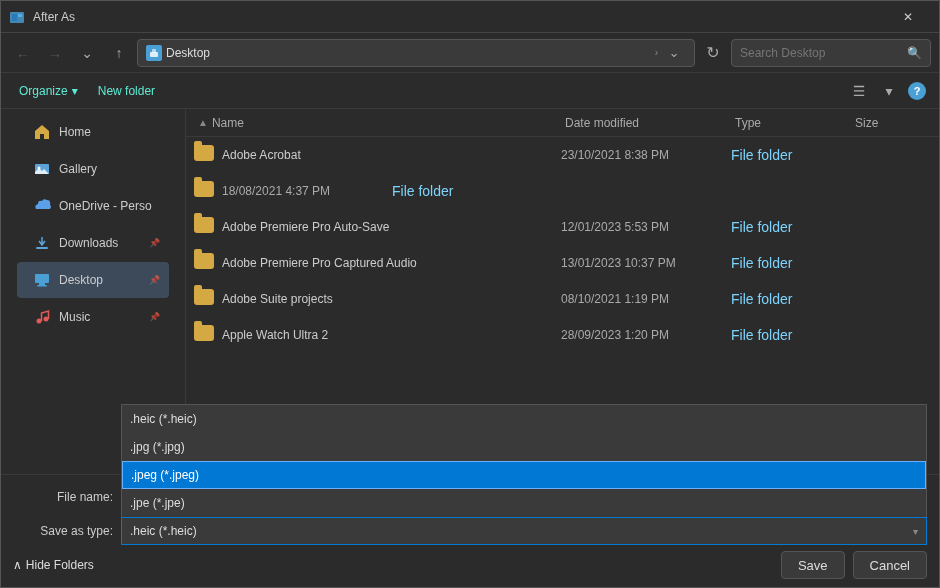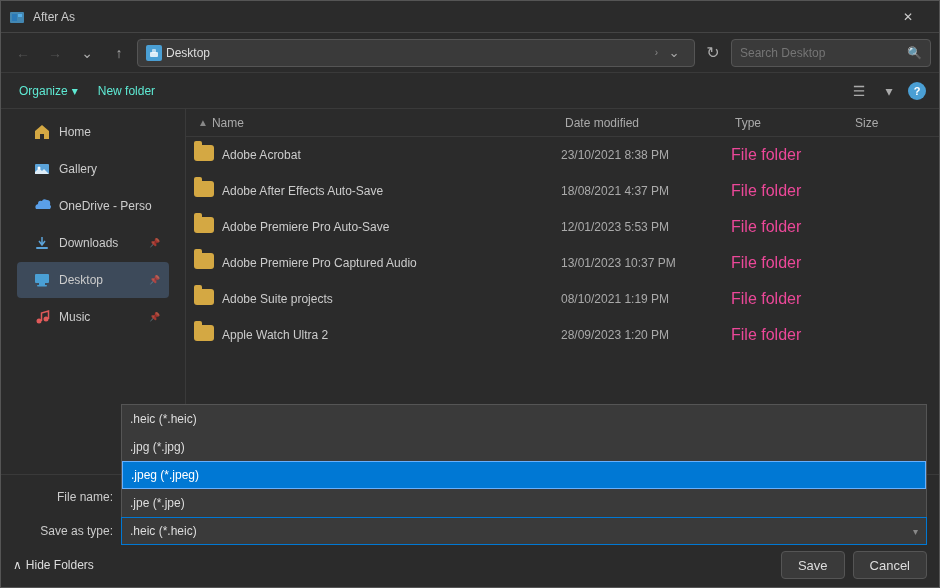--- a/index.html
+++ b/index.html
@@ -300,21 +300,21 @@
       position: absolute;
       top: -4px;
       left: 0;
       width: 8px;
       height: 4px;
       background: #d4a843;
       border-radius: 2px 2px 0 0;
     }
     .file-name { flex: 1; font-size: 12px; }
     .file-date { width: 170px; font-size: 12px; color: #aaa; }
-    .file-type { width: 120px; font-size: 16px; color: #ec4899; }
+    .file-type { width: 120px; font-size: 14px; color: #7dd3fc; }
     .file-size { width: 80px; font-size: 12px; color: #aaa; }
 
     
     .bottom-form {
       background: #2b2b2b;
       border-top: 1px solid #3a3a3a;
       padding: 8px 12px;
       flex-shrink: 0;
     }
     .form-row {
@@ -560,21 +560,20 @@
       </div>
       <span class="file-name">Adobe Acrobat</span>
       <span class="file-date">23/10/2021 8:38 PM</span>
       <span class="file-type">File folder</span>
       <span class="file-size"></span>
     </div>
           <div class="file-row">
       <div class="file-icon">
         <div class="folder-icon-shape"></div>
       </div>
-      <span class="file-name">Adobe After Effects Auto-Save</span>
       <span class="file-date">18/08/2021 4:37 PM</span>
       <span class="file-type">File folder</span>
       <span class="file-size"></span>
     </div>
           <div class="file-row">
       <div class="file-icon">
         <div class="folder-icon-shape"></div>
       </div>
       <span class="file-name">Adobe Premiere Pro Auto-Save</span>
       <span class="file-date">12/01/2023 5:53 PM</span>

